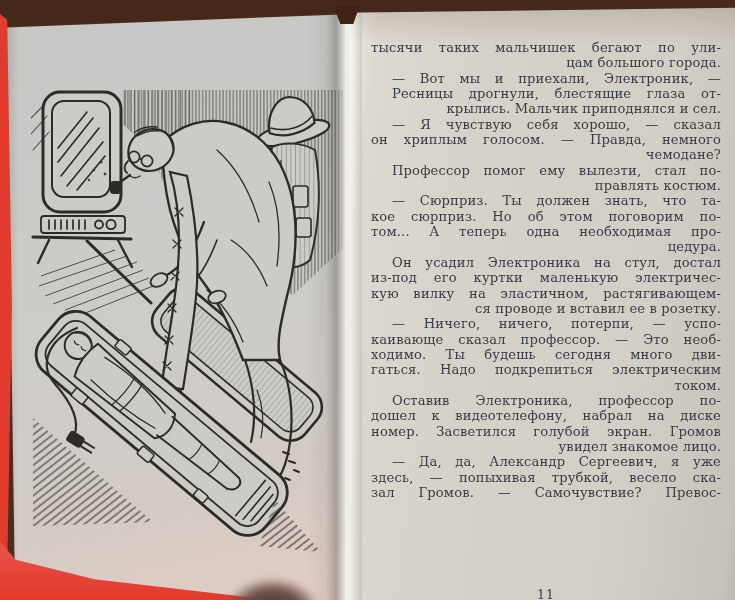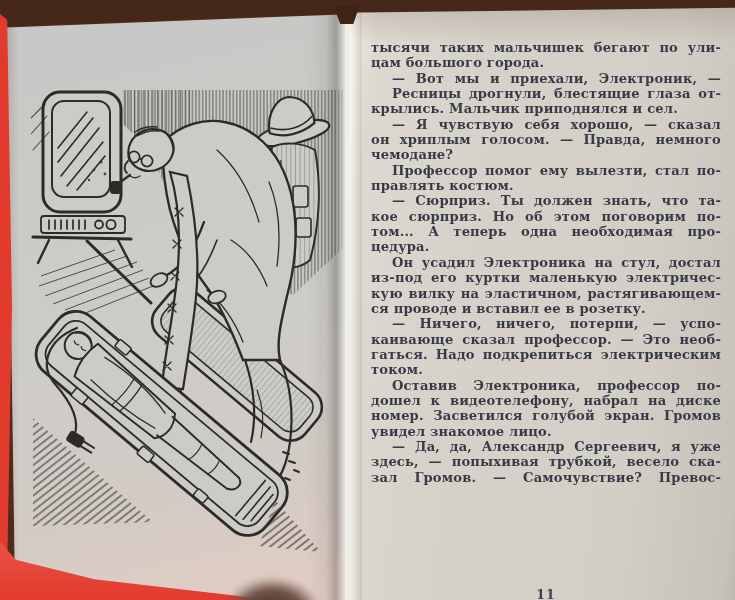--- a/index.html
+++ b/index.html
@@ -51,24 +51,24 @@
     filter:blur(.5px);
   }
   .finger-blob{
     position:absolute;left:225px;top:578px;width:95px;height:42px;border-radius:50%;
     background:radial-gradient(ellipse at 50% 80%,#4a352c 0%,#6c5044 45%,rgba(108,80,68,0) 72%);
     filter:blur(3px);
   }
   
   .text-col{
     position:absolute;left:22px;top:36px;width:350px;
-    color:#363b47;font-size:13.1px;line-height:15.35px;font-weight:700;
+    color:#363b47;font-size:13.1px;line-height:15.35px;font-weight:400;
     letter-spacing:.15px;
   }
-  .tl{white-space:nowrap;}
+  .tl{white-space:nowrap;text-align:right;}
   .tl.jst{white-space:normal;text-align:justify;text-align-last:justify;}
   .tl.ind{text-indent:21px;}
   .pageno{
     margin-top:7px;text-align:center;font-size:12.5px;letter-spacing:1px;color:#3a3f4b;
   }
   
   .illo{position:absolute;left:26px;top:77px;}
 </style>
 </head>
 <body>
@@ -284,20 +284,21 @@
         <div class="tl ind jst">— Сюрприз. Ты должен знать, что та-</div>
         <div class="tl jst">кое сюрприз. Но об этом поговорим по-</div>
         <div class="tl jst">том... А теперь одна необходимая про-</div>
         <div class="tl">цедура.</div>
         <div class="tl ind jst">Он усадил Электроника на стул, достал</div>
         <div class="tl jst">из-под его куртки маленькую электричес-</div>
         <div class="tl jst">кую вилку на эластичном, растягивающем-</div>
         <div class="tl">ся проводе и вставил ее в розетку.</div>
         <div class="tl ind jst">— Ничего, ничего, потерпи, — успо-</div>
         <div class="tl jst">каивающе сказал профессор. — Это необ-</div>
+        <div class="tl jst">ходимо. Ты будешь сегодня много дви-</div>
         <div class="tl jst">гаться. Надо подкрепиться электрическим</div>
         <div class="tl">током.</div>
         <div class="tl ind jst">Оставив Электроника, профессор по-</div>
         <div class="tl jst">дошел к видеотелефону, набрал на диске</div>
         <div class="tl jst">номер. Засветился голубой экран. Громов</div>
         <div class="tl">увидел знакомое лицо.</div>
         <div class="tl ind jst">— Да, да, Александр Сергеевич, я уже</div>
         <div class="tl jst">здесь, — попыхивая трубкой, весело ска-</div>
         <div class="tl jst">зал Громов. — Самочувствие? Превос-</div>
       </div>

